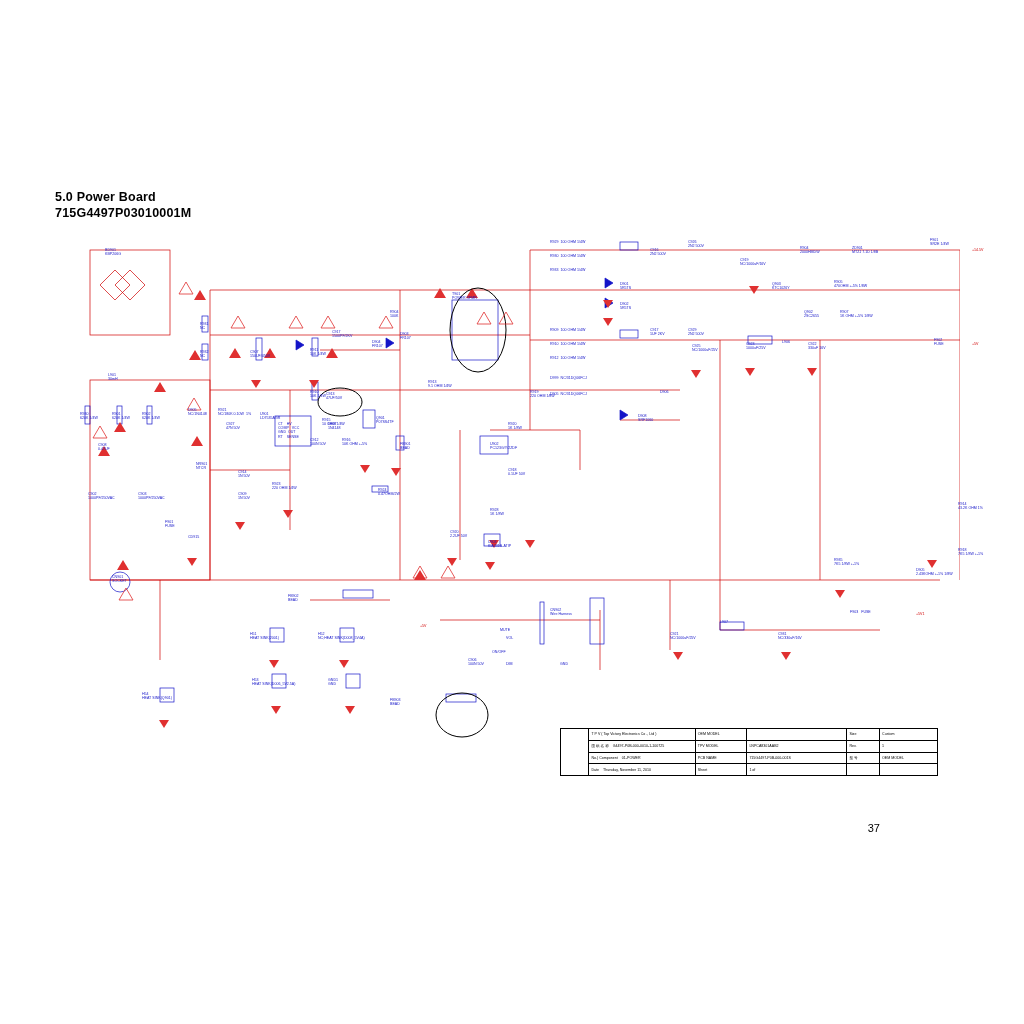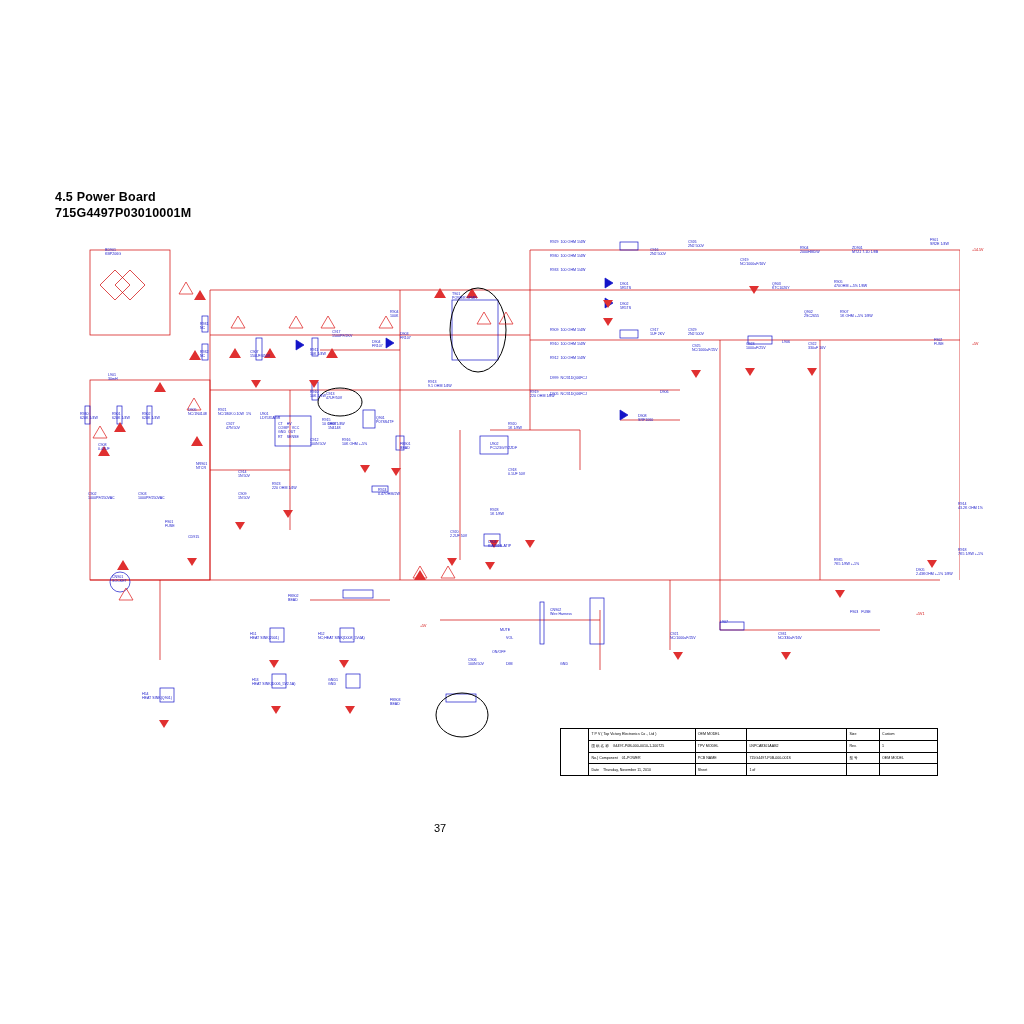--- a/index.html
+++ b/index.html
@@ -3,21 +3,21 @@
 <meta charset="utf-8">
 <style>
   html,body{margin:0;padding:0;background:#ffffff;}
   body{width:1024px;height:1024px;position:relative;overflow:hidden;
        font-family:"Liberation Sans", sans-serif;color:#000;}
   .page{position:absolute;left:0;top:0;width:1024px;height:1024px;}
 
   
   #doc-title{position:absolute;left:55px;top:190px;font-size:12.5px;font-weight:bold;letter-spacing:.2px;}
   #doc-subtitle{position:absolute;left:55px;top:206px;font-size:12.5px;font-weight:bold;letter-spacing:.2px;}
-  #page-number{position:absolute;left:0;top:822px;width:880px;text-align:center;font-size:11px;}
+  #page-number{position:absolute;left:0;top:822px;width:880px;text-align:right;font-size:11px;}
 
   
   #schematic{position:absolute;left:60px;top:230px;width:900px;height:560px;}
   #schematic svg{position:absolute;left:0;top:0;}
 
   
   .lbl{position:absolute;font-size:3.6px;line-height:1.18;color:#1414c8;white-space:pre;
        font-family:"Liberation Sans", sans-serif;}
   .lbl.red{color:#d00000;}
 
@@ -27,21 +27,21 @@
      font-size:3.6px;color:#000;table-layout:fixed;}
   #title-block td{border:.6px solid #000;padding:0 2px;vertical-align:middle;
      overflow:hidden;white-space:nowrap;}
   .tb-lbl{background:#fff;}
 </style>
 </head>
 <body>
 
 <div class="page">
 
-  <div id="doc-title">4.5 Power Board</div>
+  <div id="doc-title">5.0 Power Board</div>
   <div id="doc-subtitle">715G4497P03010001M</div>
 
   <div id="schematic">
     <svg width="900" height="560" viewBox="0 0 900 560">
       <g stroke="#d00000" stroke-width="0.7" fill="none">
 
         <rect x="30" y="20" width="80" height="85"></rect>
         <rect x="30" y="150" width="120" height="200"></rect>
 
         <path d="M55 40 L70 55 L55 70 L40 55 Z"></path>

